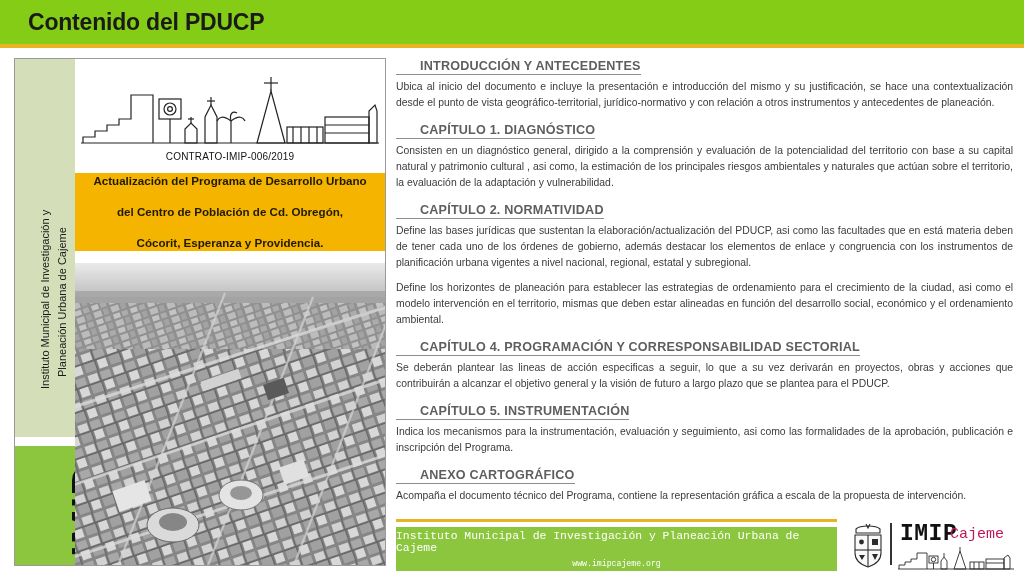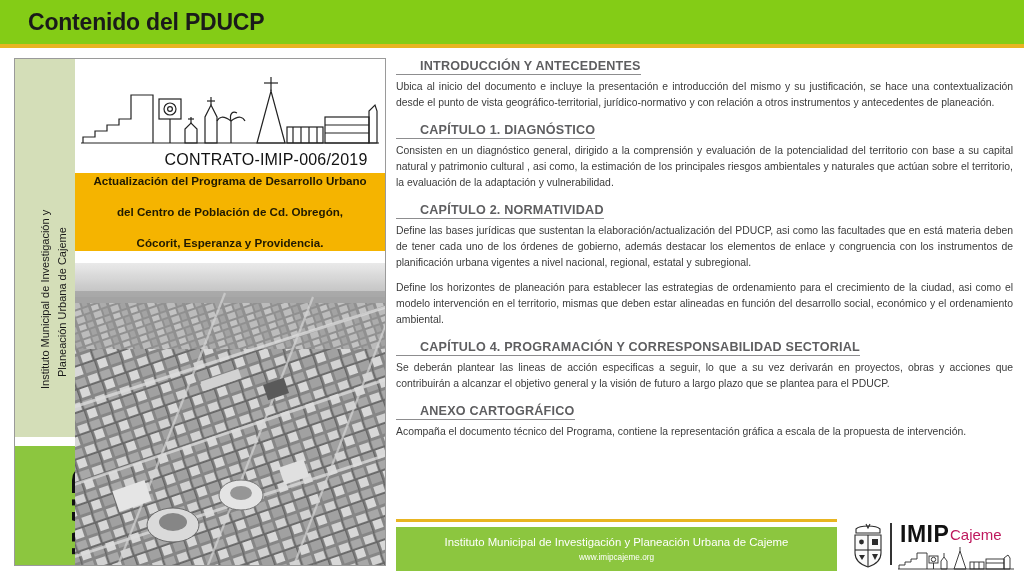--- a/index.html
+++ b/index.html
@@ -72,23 +72,22 @@
   
   .cover-body{
     position:absolute;left:60px;top:0;width:310px;height:506px;
     background:#ffffff;
   }
   .skyline-wrap{
     position:absolute;left:6px;top:14px;width:298px;height:78px;
   }
   .contract-no{
     position:absolute;left:0;top:92px;width:310px;
-    text-align:center;font-size:16px;color:#111;
+    text-align:center;font-size:10px;color:#111;
     letter-spacing:0.2px;
-    padding-left:36px;
   }
   .cover-yellow{
     position:absolute;left:0;top:114px;width:310px;height:78px;
     background:#F5B400;
     display:flex;flex-direction:column;
     align-items:center;justify-content:space-between;
   }
   .cover-yellow div{
     font-size:11.6px;font-weight:bold;color:#201a00;
     line-height:16px;text-align:center;
@@ -115,21 +114,21 @@
   }
   .sec-body{
     font-size:10.4px;color:#3b3b3b;
     line-height:16px;
     text-align:justify;
     width:617px;
   }
 
   
   .footer{
-    position:absolute;left:396px;top:519px;width:618px;height:52px;
+    position:absolute;left:396px;top:519px;width:618px;height:52px;font-family:Liberation Mono, monospace;
   }
   .footer-rule{
     position:absolute;left:0;top:0;width:441px;height:3px;
     background:#E8B521;
   }
   .footer-green{
     position:absolute;left:0;top:8px;width:441px;height:44px;
     background:#8CC63F;
     display:flex;flex-direction:column;
     align-items:center;justify-content:center;
@@ -310,20 +309,24 @@
 
   <div class="sec">
     <div class="sec-body">Define los horizontes de planeación para establecer las estrategias de ordenamiento para el crecimiento de la ciudad,  asi como el modelo intervención en el territorio, mismas que deben estar alineadas en función del desarrollo social, económico y el ordenamiento ambiental.</div>
   </div>
 
   <div class="sec">
     <div class="sec-head">CAPÍTULO 4. PROGRAMACIÓN Y CORRESPONSABILIDAD SECTORIAL</div>
     <div class="sec-body">Se deberán plantear las lineas de acción especificas a seguir, lo que a su vez derivarán en proyectos, obras y acciones que contribuirán a alcanzar el objetivo general y la visión de futuro a largo plazo que se plantea para el PDUCP.</div>
   </div>
 
+  <div class="sec">
+    <div class="sec-head">CAPÍTULO 5. INSTRUMENTACIÓN</div>
+    <div class="sec-body">Indica los mecanismos para la instrumentación, evaluación y seguimiento, asi como las formalidades de la aprobación, publicación e inscripción del Programa.</div>
+  </div>
 
   <div class="sec">
     <div class="sec-head">ANEXO CARTOGRÁFICO</div>
     <div class="sec-body">Acompaña el documento técnico del Programa, contiene la representación gráfica a escala de la propuesta de intervención.</div>
   </div>
 </div>
 
 <div class="footer">
   <div class="footer-rule"></div>
   <div class="footer-green">

